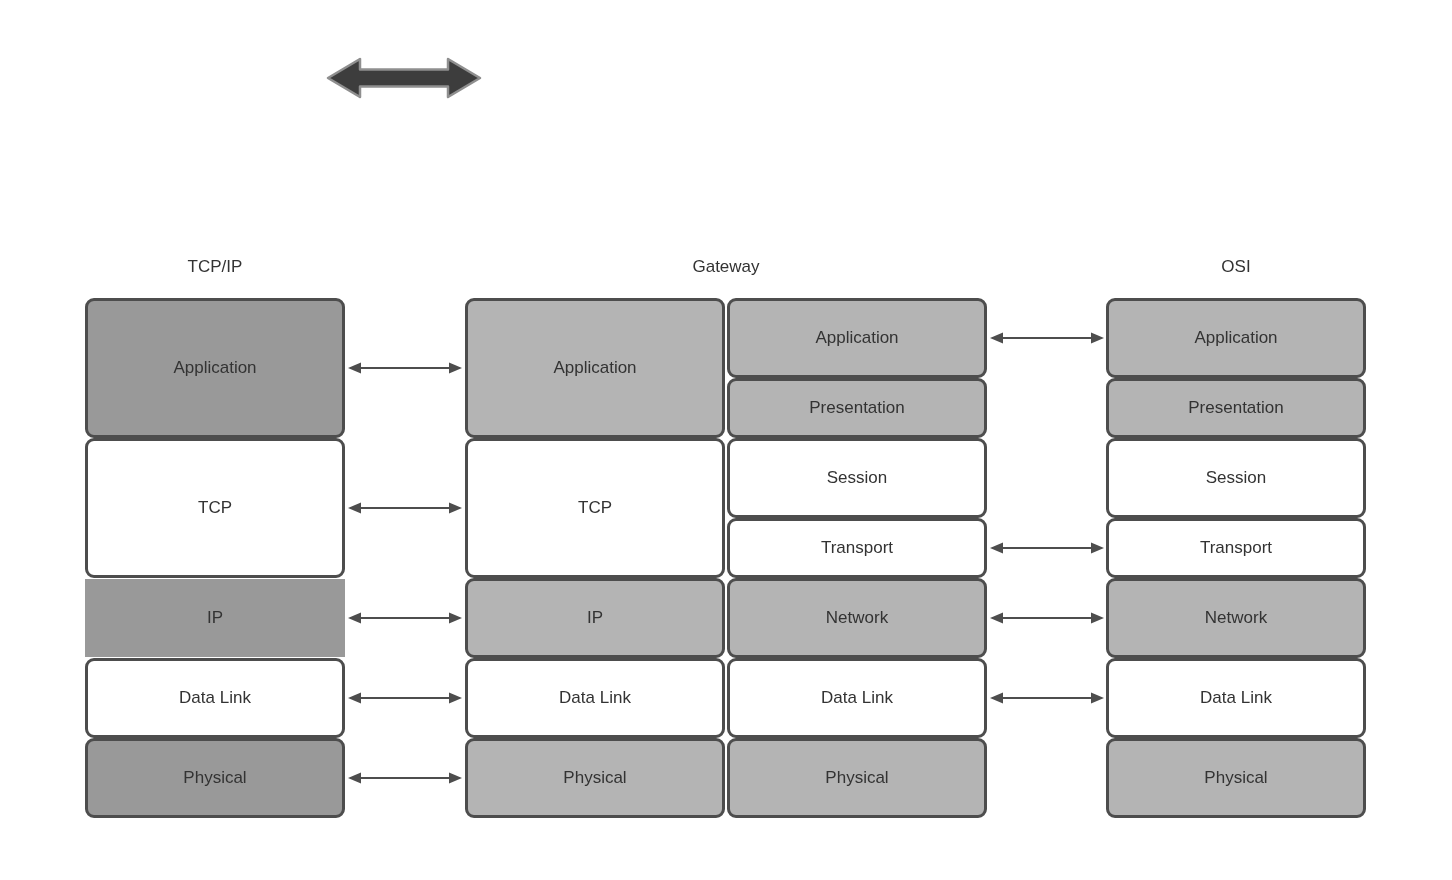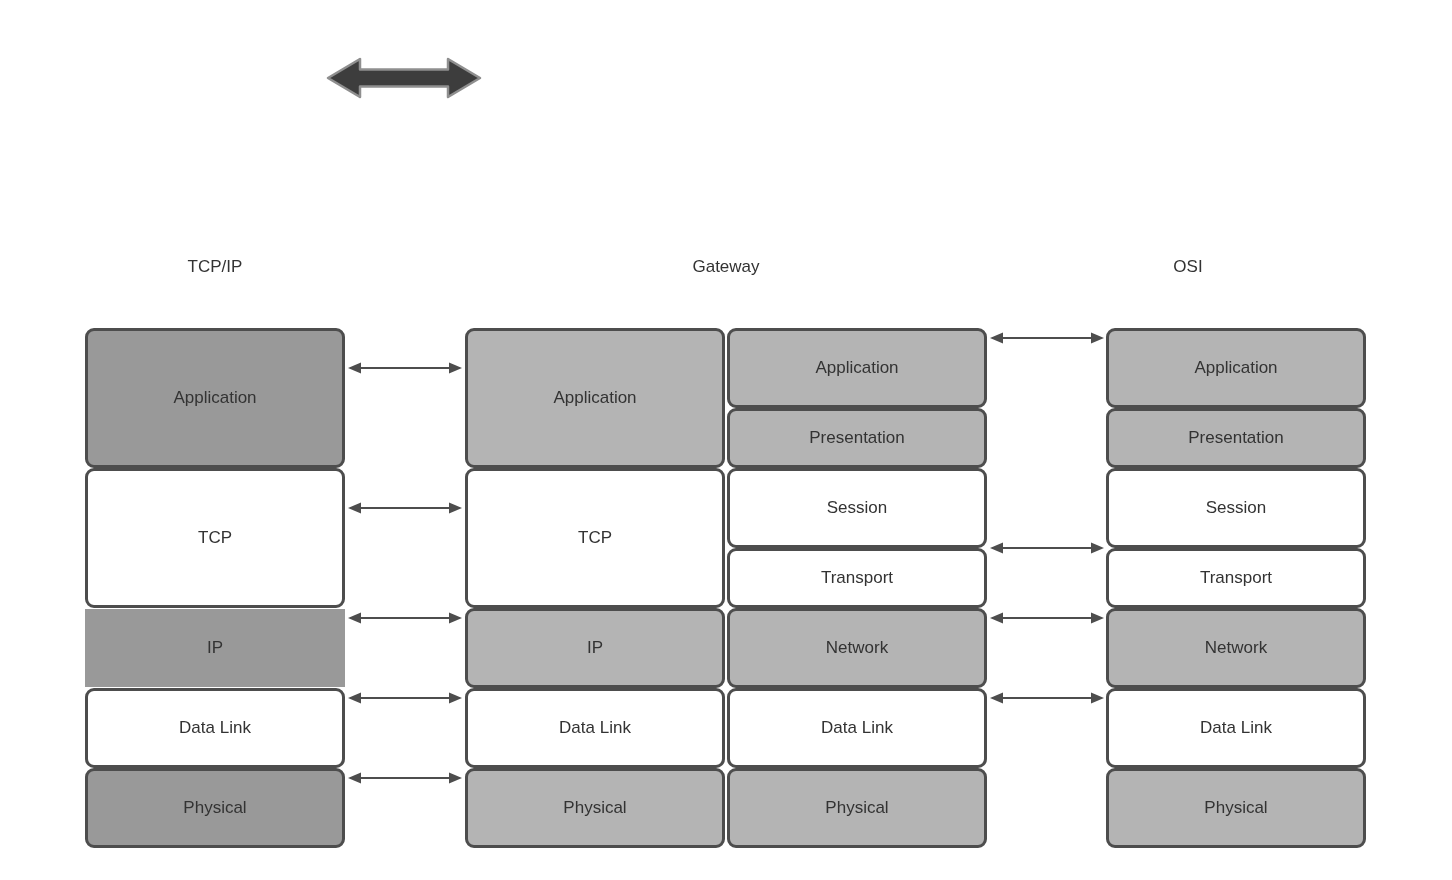--- a/index.html
+++ b/index.html
@@ -27,21 +27,20 @@
     display:flex;align-items:center;justify-content:center;
     font-size:17px;color:var(--text);
   }
   .box{
     position:absolute;box-sizing:border-box;
     border:3px solid var(--border);
     border-radius:9px;
     display:flex;align-items:center;justify-content:center;
     font-size:17px;color:var(--text);
     text-align:center;
-    margin-top:30px;
   }
   .dark{background:var(--dark-fill);}
   .light{background:var(--light-fill);}
   .white{background:var(--white-fill);text-align:right;}
   .noborder{border:none;border-radius:0;}
   .conn{position:absolute;}
   .conn line{stroke:var(--arrow);stroke-width:2;}
   .conn polygon{fill:var(--arrow);}
   .top-arrow{position:absolute;left:325px;top:56px;}
   .top-arrow polygon{
@@ -55,21 +54,21 @@
 <body>
 
 <div class="canvas">
 
   <svg class="top-arrow" width="158" height="44" viewBox="0 0 158 44">
     <polygon points="3,22 35,3 35,13.5 123,13.5 123,3 155,22 123,41 123,30.5 35,30.5 35,41"></polygon>
   </svg>
 
   <div class="col-title" style="left:85px;top:256px;width:260px">TCP/IP</div>
   <div class="col-title" style="left:465px;top:256px;width:522px">Gateway</div>
-  <div class="col-title" style="left:1058px;top:256px;width:260px">OSI</div>
+  <div class="col-title" style="left:1106px;top:256px;width:260px">OSI</div>
 
   <div class="box dark" style="left:85px;top:298px;width:260px;height:140px">Application</div>
   <div class="box white" style="left:85px;top:438px;width:260px;height:140px">TCP</div>
   <div class="box dark noborder" style="left:85px;top:579px;width:260px;height:78px">IP</div>
   <div class="box white" style="left:85px;top:658px;width:260px;height:80px">Data Link</div>
   <div class="box dark" style="left:85px;top:738px;width:260px;height:80px">Physical</div>
 
   <div class="box light" style="left:465px;top:298px;width:260px;height:140px">Application</div>
   <div class="box white" style="left:465px;top:438px;width:260px;height:140px">TCP</div>
   <div class="box light" style="left:465px;top:578px;width:260px;height:80px">IP</div>

